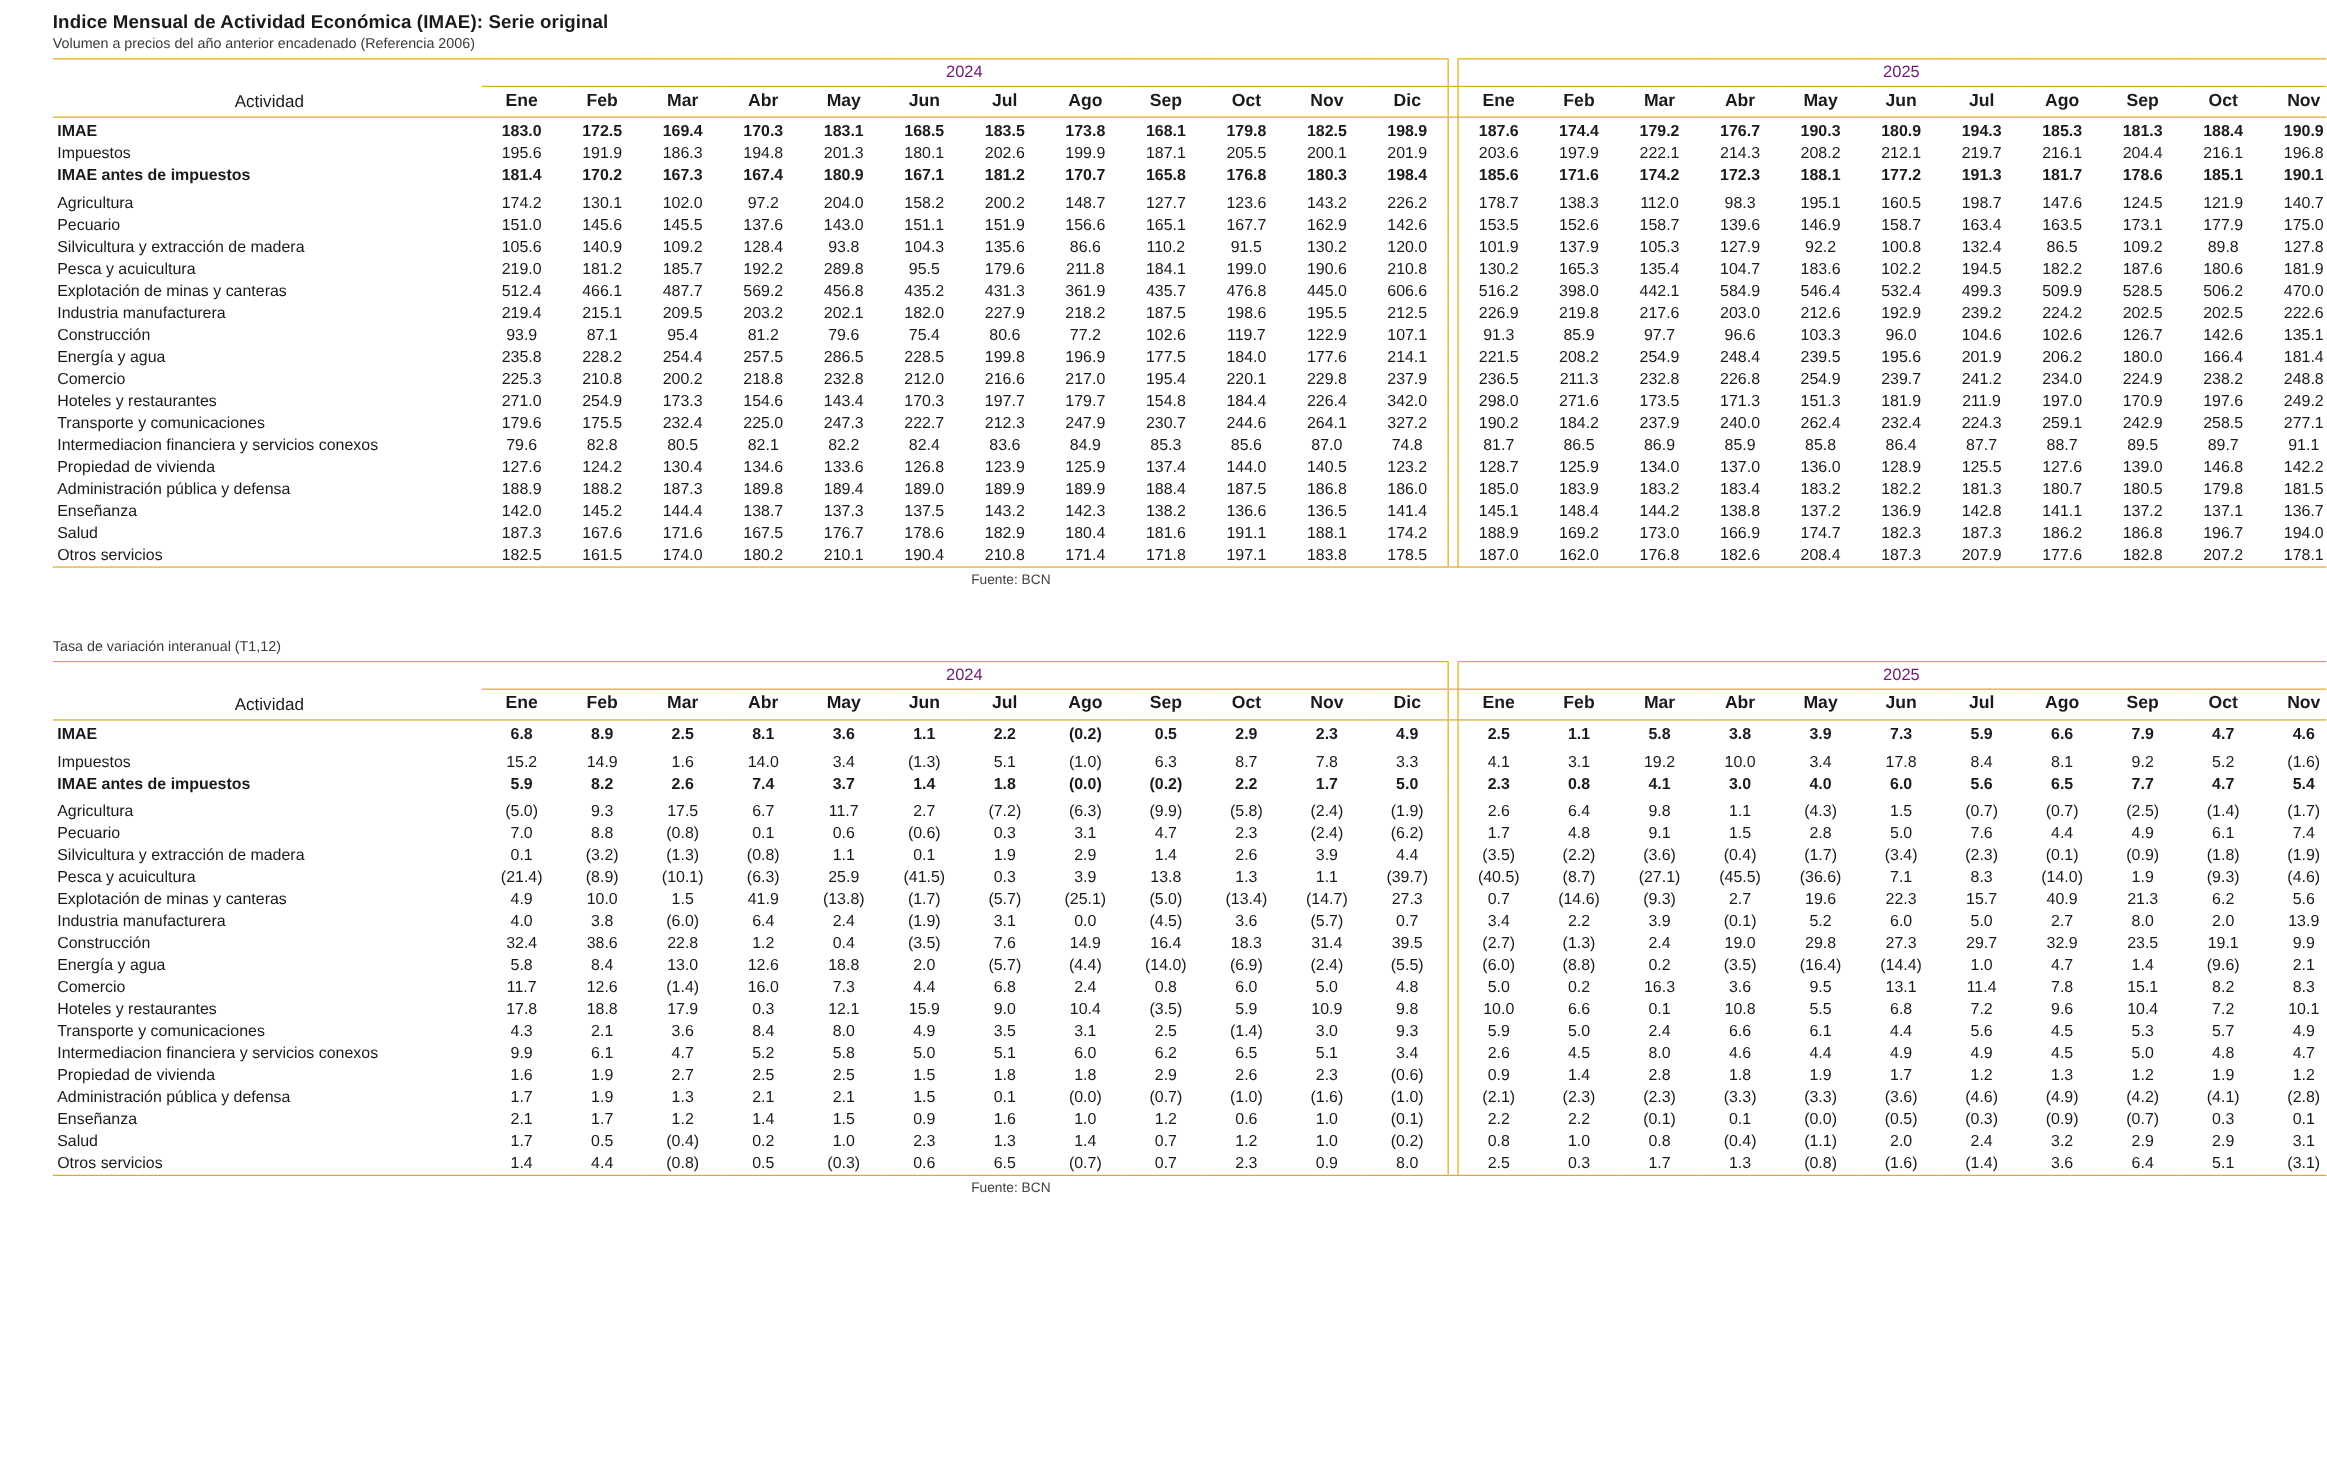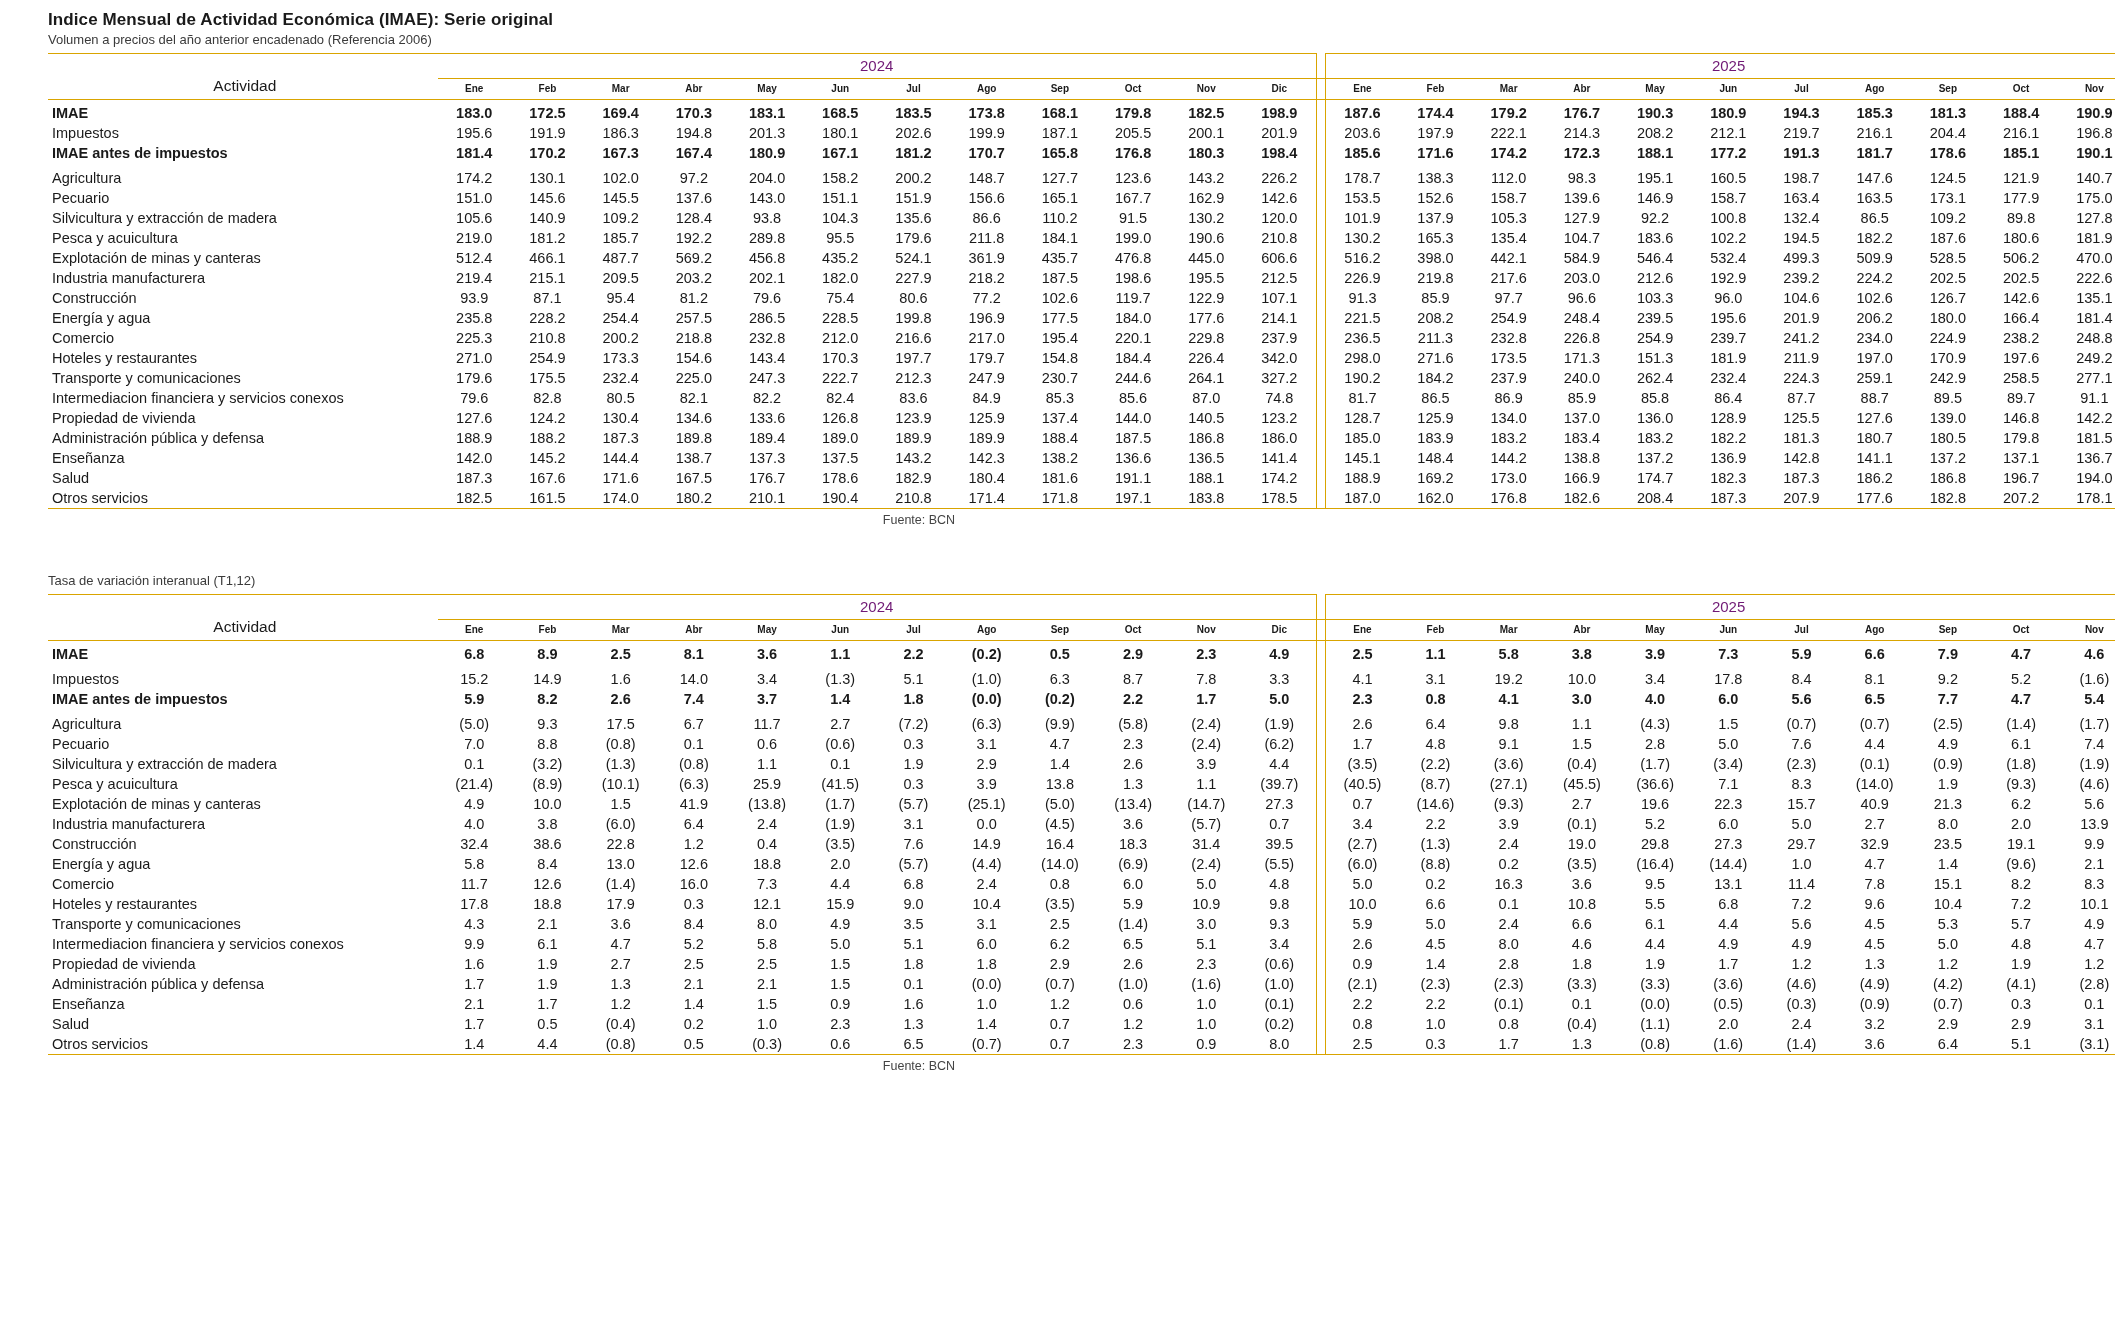--- a/index.html
+++ b/index.html
@@ -60,21 +60,21 @@
     font-size: 15.5px;
     font-weight: normal;
     color: #1a1a1a;
     border-top: 1.6px solid #d9a400;
     border-bottom: 1.3px solid #d9a400;
     padding: 3px 0 4px 4px !important;
     vertical-align: bottom;
   }
   .hdr-month {
     text-align: center;
-    font-size: 10px;
+    font-size: 16px;
     font-weight: bold;
     color: #1a1a1a;
     padding: 4px 0 5px 0 !important;
     border-bottom: 1.6px solid #d9a400;
   }
   .hdr-blank {
     border-bottom: 1.6px solid #d9a400;
   }
   .sep-left {
     border-left: 1.3px solid #d9a400;
@@ -360,21 +360,21 @@
             <td class="num">181.9</td>
           </tr>
           <tr class="">
             <td class="lbl">Explotación de minas y canteras</td>
             <td class="num">512.4</td>
             <td class="num">466.1</td>
             <td class="num">487.7</td>
             <td class="num">569.2</td>
             <td class="num">456.8</td>
             <td class="num">435.2</td>
-            <td class="num">524.1</td>
+            <td class="num">431.3</td>
             <td class="num">361.9</td>
             <td class="num">435.7</td>
             <td class="num">476.8</td>
             <td class="num">445.0</td>
             <td class="num">606.6</td>
             <td class="num sep-left sep-right">&nbsp;</td>
             <td class="num">516.2</td>
             <td class="num">398.0</td>
             <td class="num">442.1</td>
             <td class="num">584.9</td>

